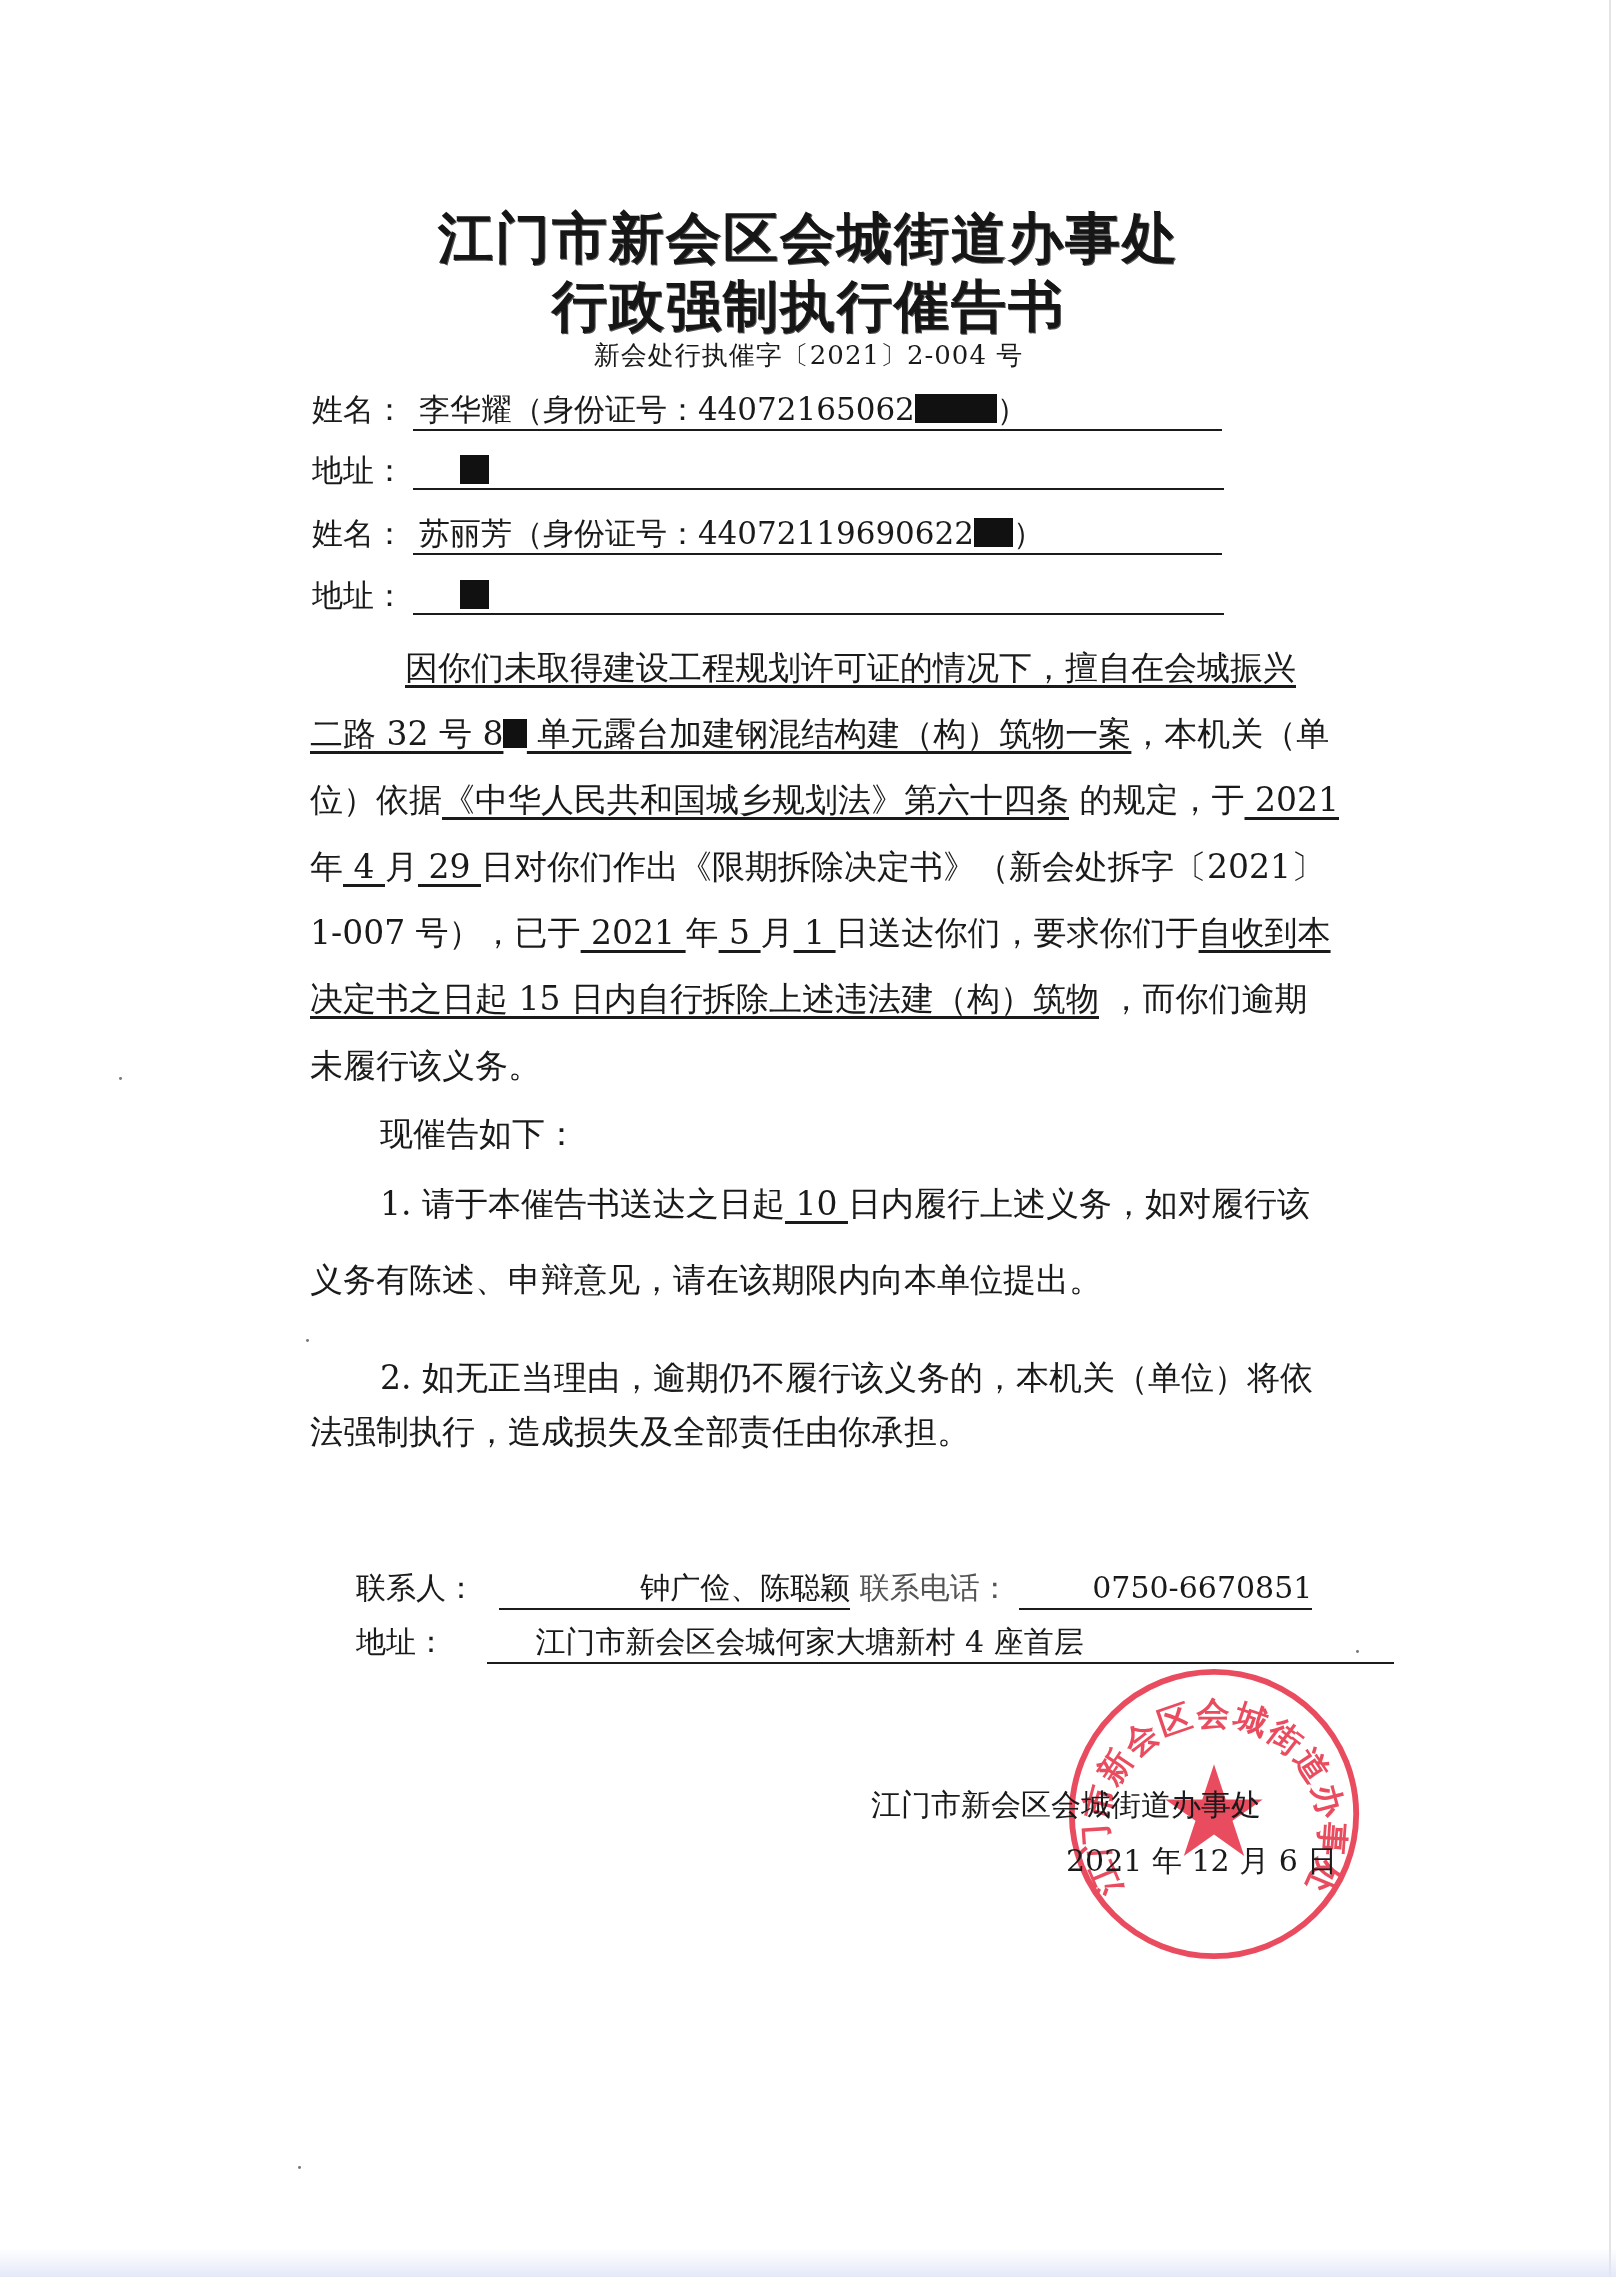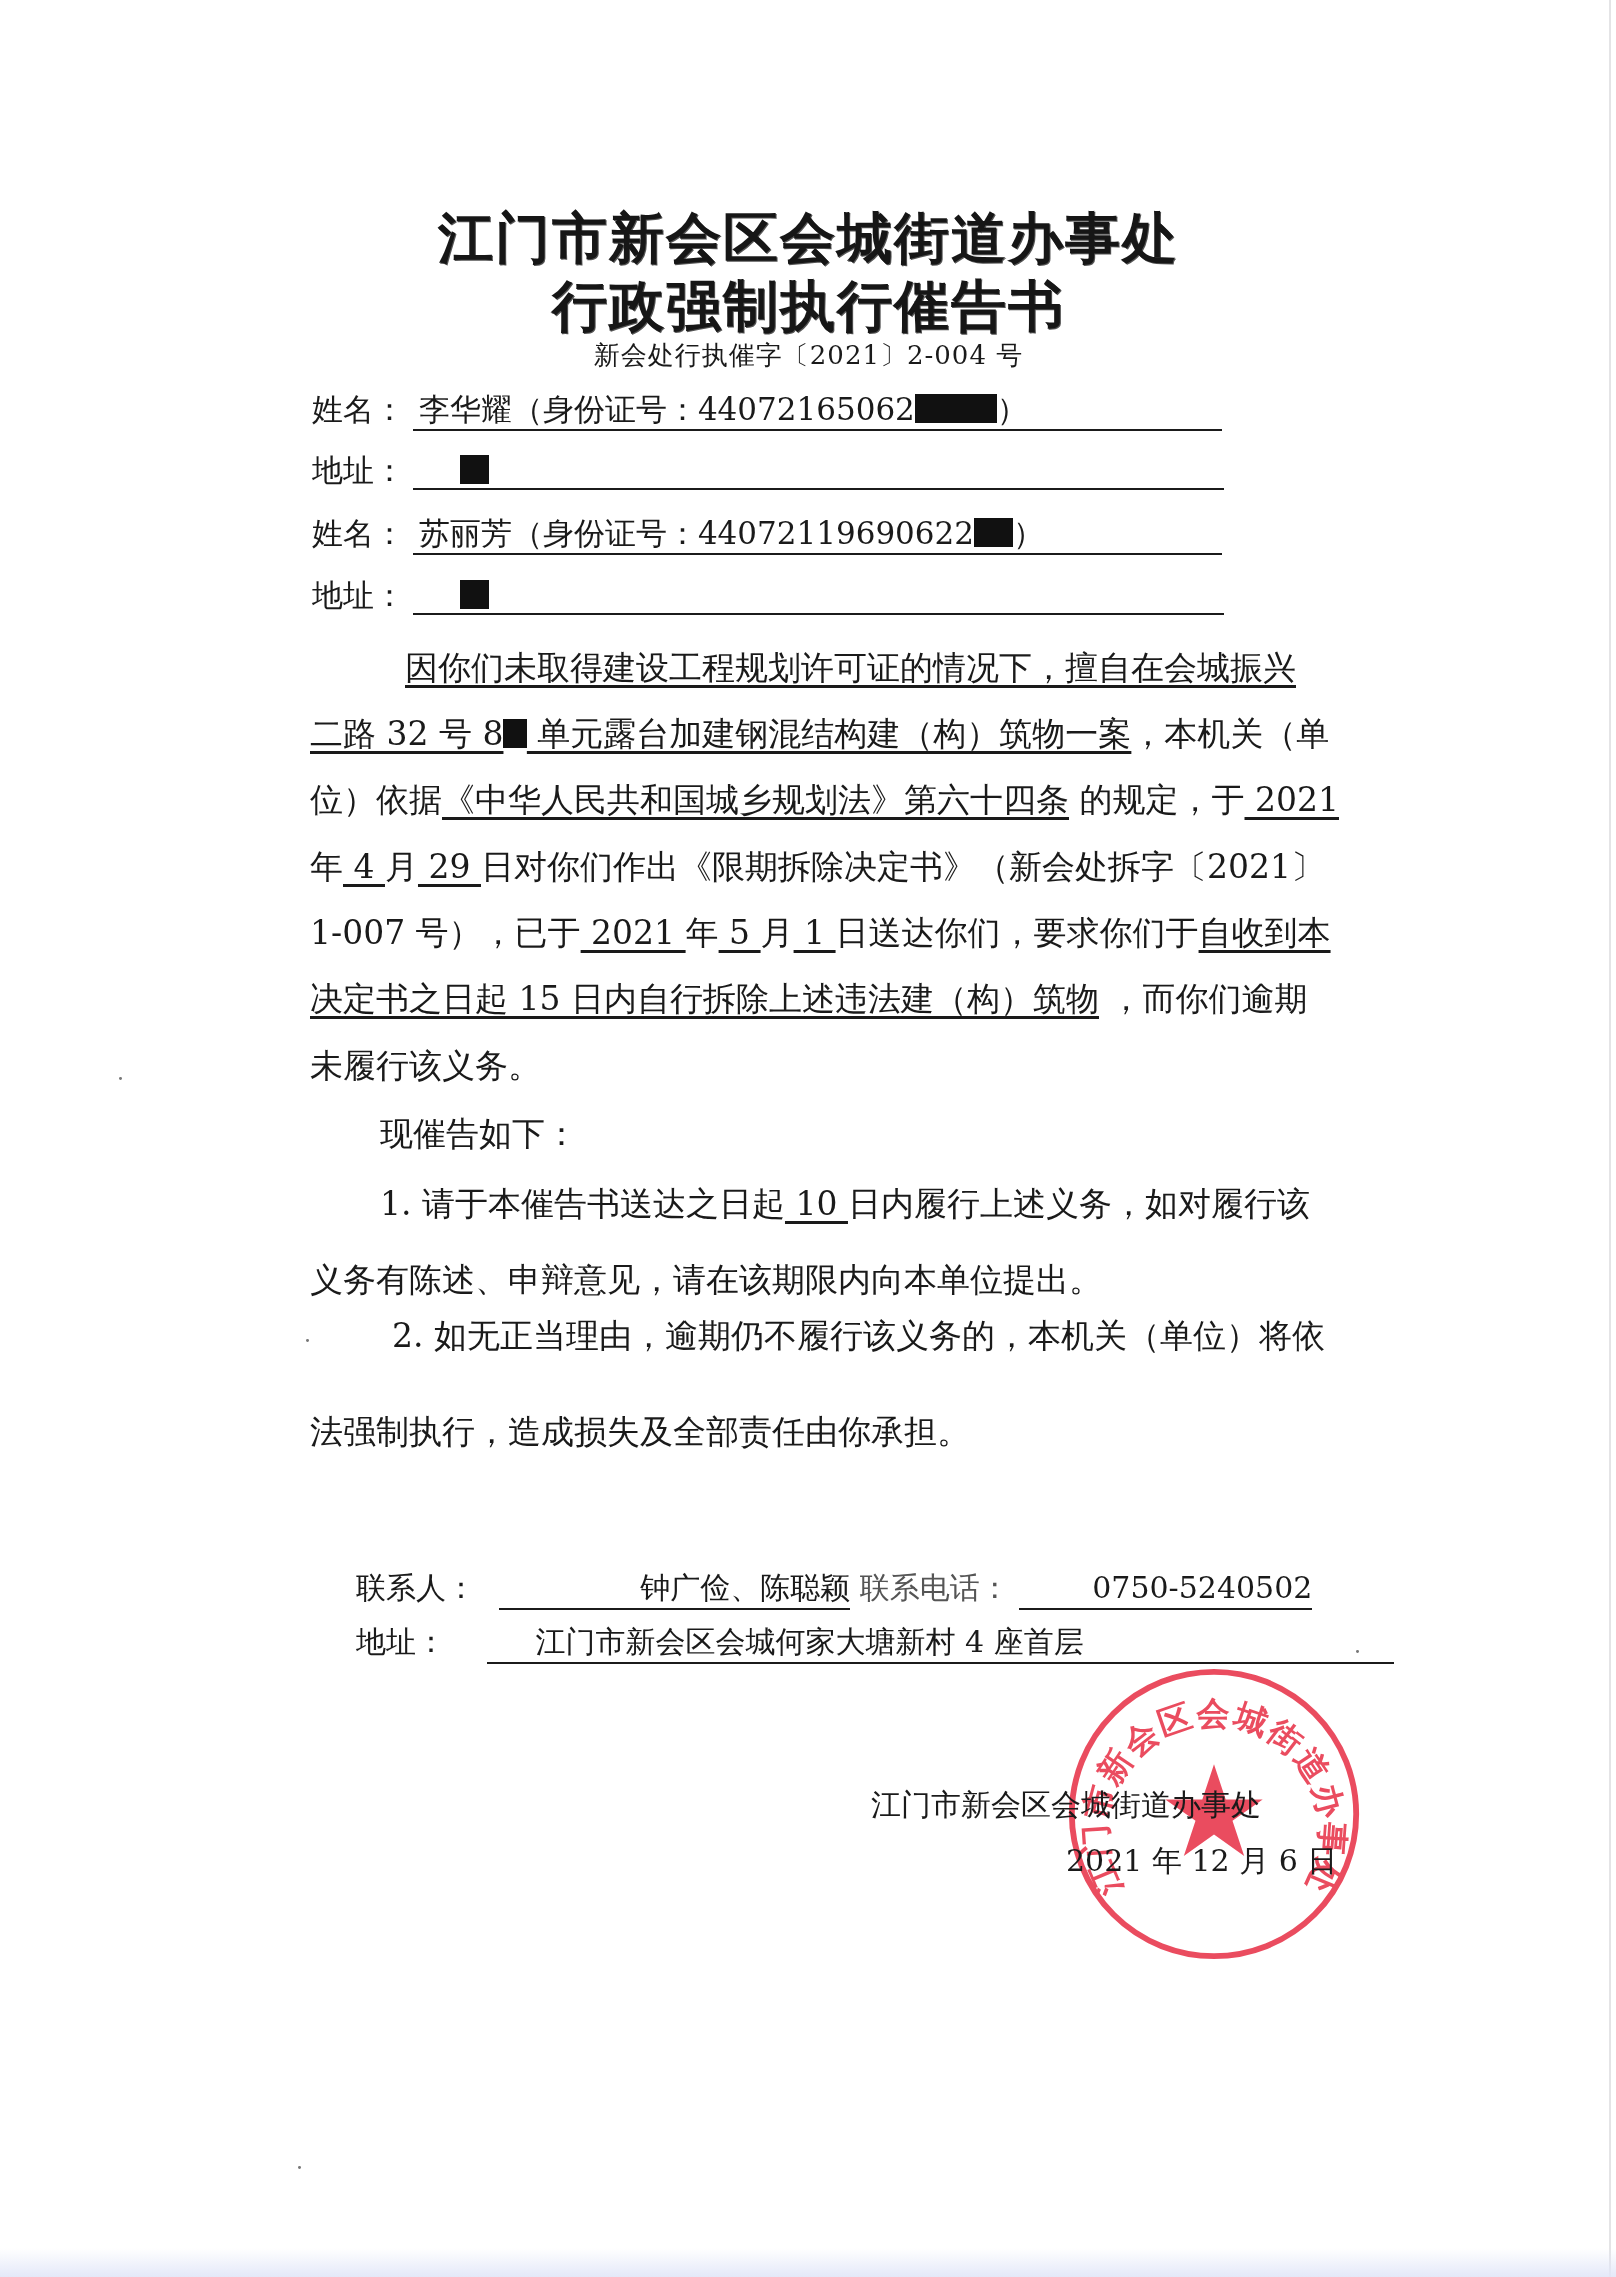--- a/index.html
+++ b/index.html
@@ -88,28 +88,28 @@
   <span>未履行该义务。</span>
 </div>
 
 <div class="body-line" style="top:1112px; left:380px;">现催告如下：</div>
 
 <div class="body-line" style="top:1182px; left:380px; width:1012px;">
   <span>1. 请于本催告书送达之日起</span><span class="u"> 10 </span><span>日内履行上述义务，如对履行该</span>
 </div>
 <div class="body-line" style="top:1258px;">义务有陈述、申辩意见，请在该期限内向本单位提出。</div>
 
-<div class="body-line" style="top:1314px; left:380px;margin-left:12px;">2. 如无正当理由，逾期仍不履行该义务的，本机关（单位）将依</div>
+<div class="body-line" style="top:1356px; left:380px;">2. 如无正当理由，逾期仍不履行该义务的，本机关（单位）将依</div>
 <div class="body-line" style="top:1410px;">法强制执行，造成损失及全部责任由你承担。</div>
 
 <div class="contact" style="top:1567px; left:356px;">
   <span>联系人：</span>
   <span class="ln" style="width:351px; margin-left:13.7px;">钟广俭、陈聪颖</span>
   <span style="color:#555;">联系电话：</span>
-  <span class="ln" style="width:293px;">0750-5240502</span>
+  <span class="ln" style="width:293px;">0750-6670851</span>
 </div>
 <div class="contact" style="top:1621px; left:356px;">
   <span>地址：</span>
   <span class="ln" style="width:907px; margin-left:31px; text-align:left; padding-left:49px; box-sizing:border-box;">江门市新会区会城何家大塘新村 4 座首层</span>
 </div>
 
 <svg class="seal" viewBox="0 0 306 306">
   <defs>
     <path id="sealArc" d="M 60 230 A 110 110 0 1 1 246 230"></path>
   </defs>

